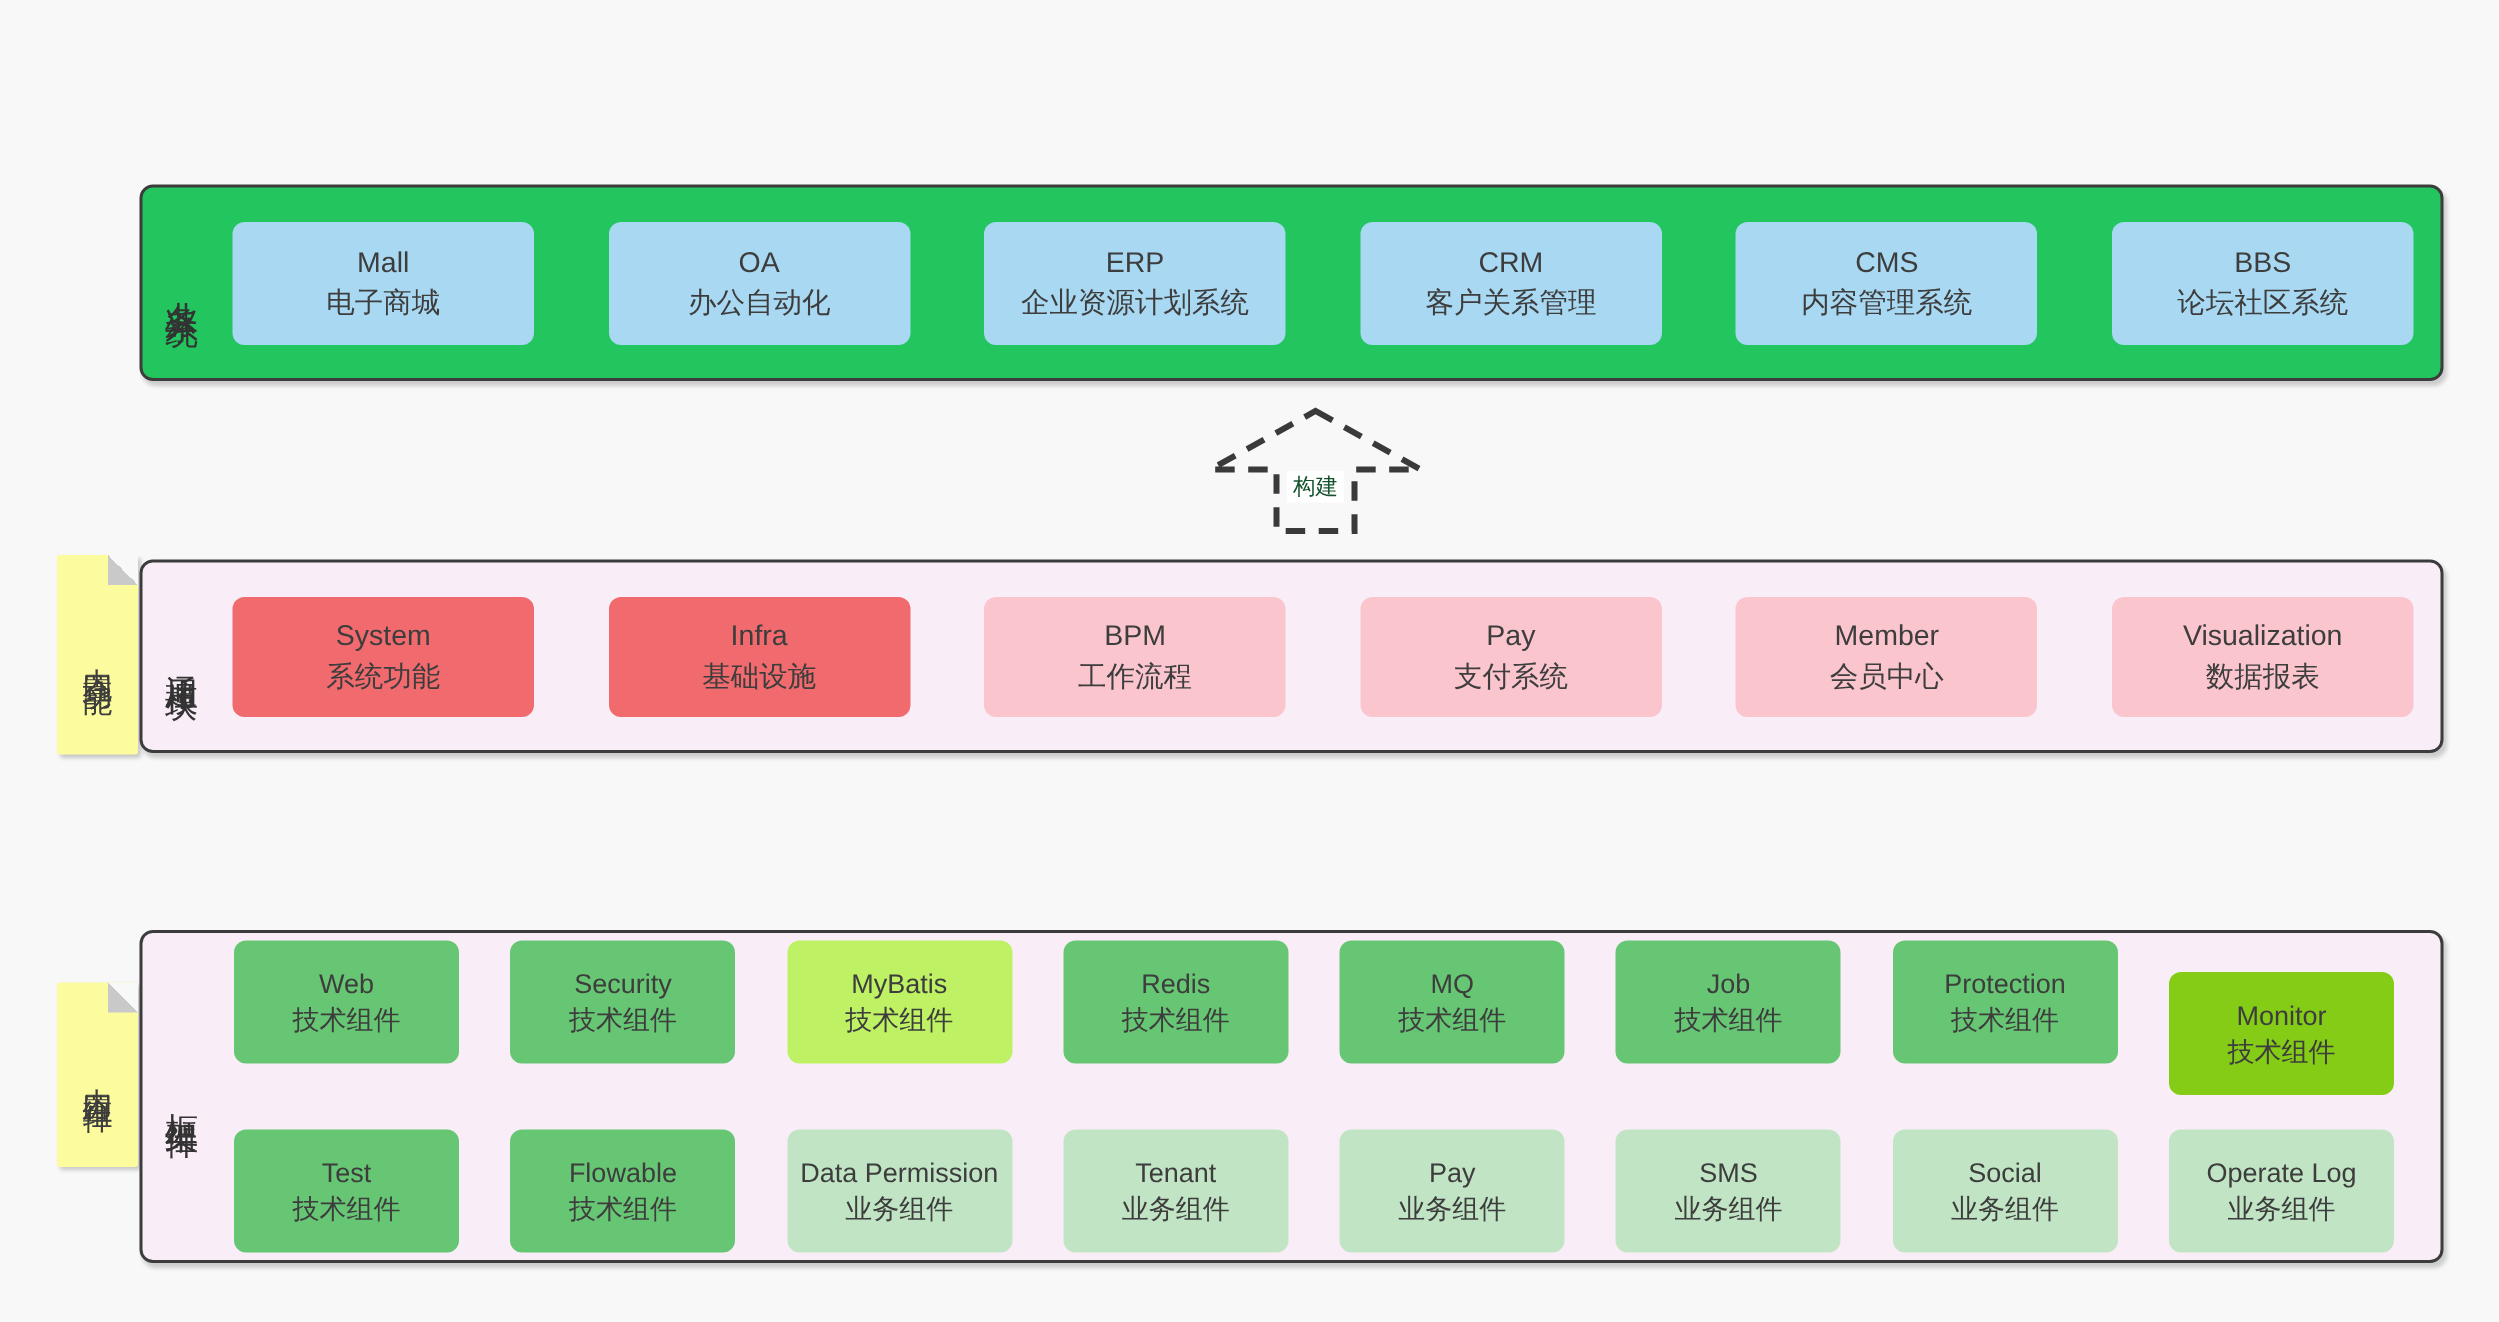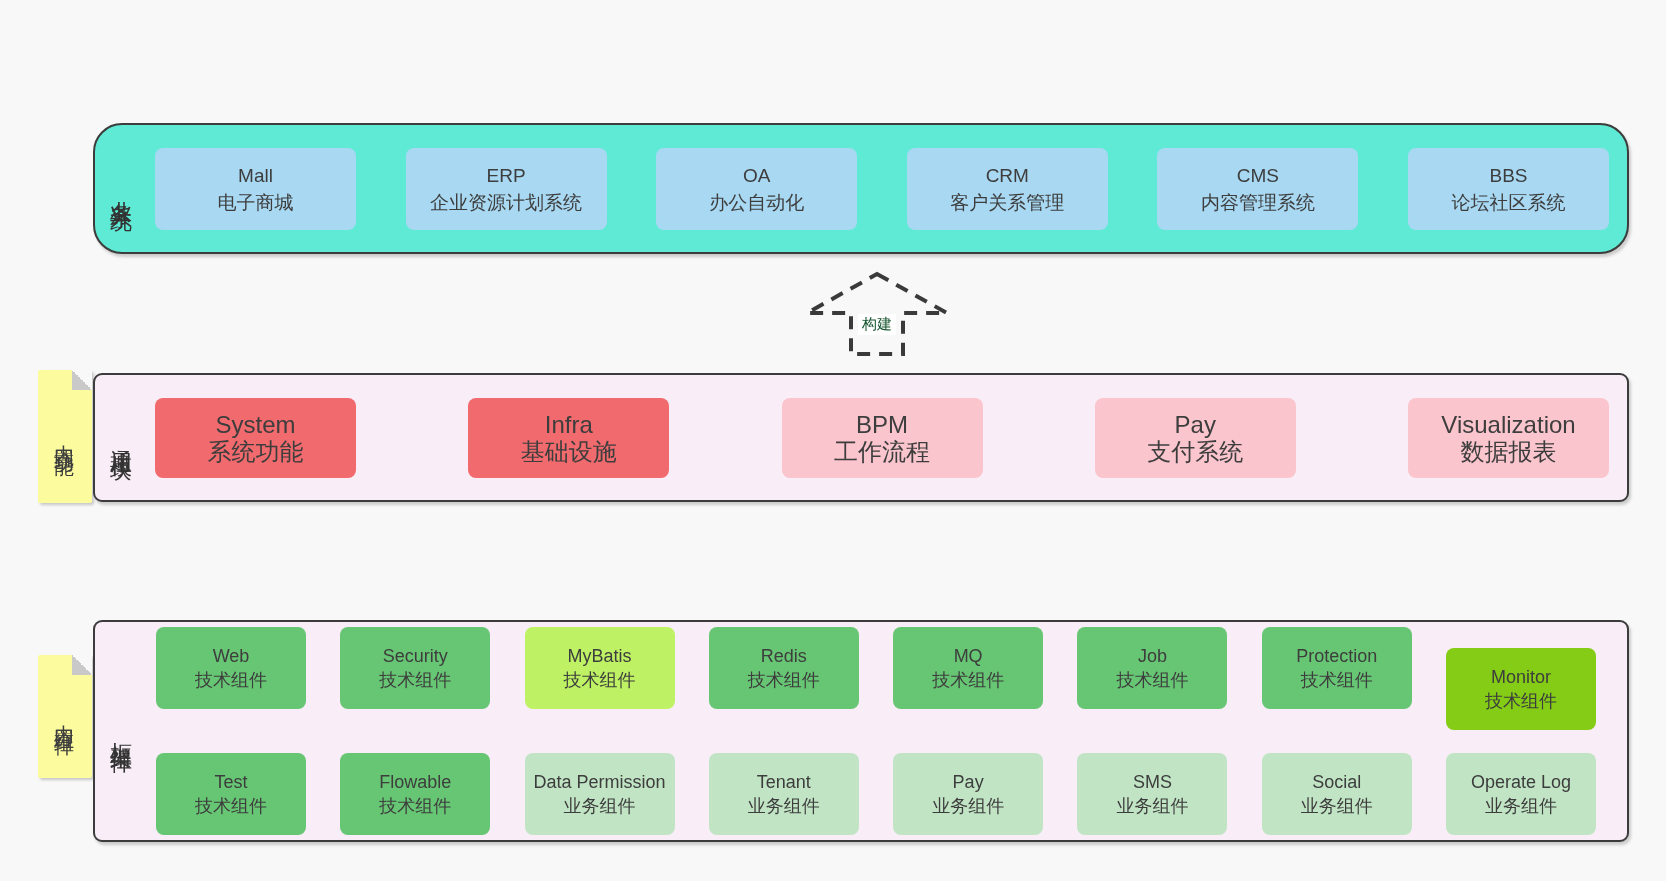--- a/index.html
+++ b/index.html
@@ -21,21 +21,21 @@
             font-size:22px; letter-spacing:3px; color:#333; white-space:nowrap; }
 
   .boxes { position:absolute; top:0; left:60px; right:18px; height:100%;
            display:flex; justify-content:space-between; align-items:center; }
   .band-2 .boxes { left:61px; right:31px; flex-direction:column; justify-content:center; gap:23px; }
   .band-2 .row { display:flex; justify-content:space-between; width:100%; }
 
   .box { border-radius:8px; display:flex; flex-direction:column; justify-content:center;
          align-items:center; text-align:center; color:#3d3d3d; padding:2px 6px; }
   .band-0 .box { width:201px; height:82px; font-size:19px; line-height:27px; }
-  .band-1 .box { width:201px; height:80px; font-size:24px; line-height:27px; }
+  .band-1 .box { width:201px; height:80px; font-size:19px; line-height:27px; }
   .band-2 .box { width:150px; height:82px; font-size:18px; line-height:24px; }
   .box-name, .box-desc { display:block; }
 
   
   .sticky { position:absolute; left:38px; width:54px; background:#fcfc9f; border-radius:2px;
             box-shadow:2px 2px 3px rgba(0,0,0,0.2);
             display:flex; align-items:center; justify-content:center; }
   .sticky-0 { top:370px; height:133px; }
   .sticky-1 { top:655px; height:123px; }
   .sticky .txt { writing-mode:vertical-rl; text-orientation:upright;
@@ -49,34 +49,34 @@
   .arrow-1 { left:813px; top:514px; }
   .arrow-label { position:absolute; left:50%; transform:translateX(-50%); top:46px;
                  background:#ffffff; padding:1px 4px; font-size:15px; color:#14532d;
                  white-space:nowrap; }
 </style>
 </head>
 <body>
 
 <div class="canvas" style="background: rgb(248, 248, 248);">
 
-  <section class="band band-0" style="background: #5eead4; border-color: rgb(60, 60, 60); border-radius: 29px;">
+  <section class="band band-0" style="background: #22c55e; border-color: rgb(60, 60, 60);">
     <span class="vlabel">业务系统</span>
     <div class="boxes">
         <div class="box" style="background: rgb(168, 216, 242);">
           <span class="box-name">Mall</span>
           <span class="box-desc">电子商城</span>
         </div>
         <div class="box" style="background: rgb(168, 216, 242);">
+          <span class="box-name">OA</span>
+          <span class="box-desc">办公自动化</span>
+        </div>
+        <div class="box" style="background: rgb(168, 216, 242);">
           <span class="box-name">ERP</span>
           <span class="box-desc">企业资源计划系统</span>
-        </div>
-        <div class="box" style="background: rgb(168, 216, 242);">
-          <span class="box-name">OA</span>
-          <span class="box-desc">办公自动化</span>
         </div>
         <div class="box" style="background: rgb(168, 216, 242);">
           <span class="box-name">CRM</span>
           <span class="box-desc">客户关系管理</span>
         </div>
         <div class="box" style="background: rgb(168, 216, 242);">
           <span class="box-name">CMS</span>
           <span class="box-desc">内容管理系统</span>
         </div>
         <div class="box" style="background: rgb(168, 216, 242);">
@@ -111,20 +111,24 @@
         </div>
         <div class="box" style="background: rgb(250, 197, 205);">
           <span class="box-name">BPM</span>
           <span class="box-desc">工作流程</span>
         </div>
         <div class="box" style="background: rgb(250, 197, 205);">
           <span class="box-name">Pay</span>
           <span class="box-desc">支付系统</span>
         </div>
         <div class="box" style="background: rgb(250, 197, 205);">
+          <span class="box-name">Member</span>
+          <span class="box-desc">会员中心</span>
+        </div>
+        <div class="box" style="background: rgb(250, 197, 205);">
           <span class="box-name">Visualization</span>
           <span class="box-desc">数据报表</span>
         </div>
       </div>
   </section>
 
 
   <aside class="sticky sticky-1" style="background: rgb(252, 252, 159);">
     <span class="fold"></span>
     <span class="txt">内置组件</span>

